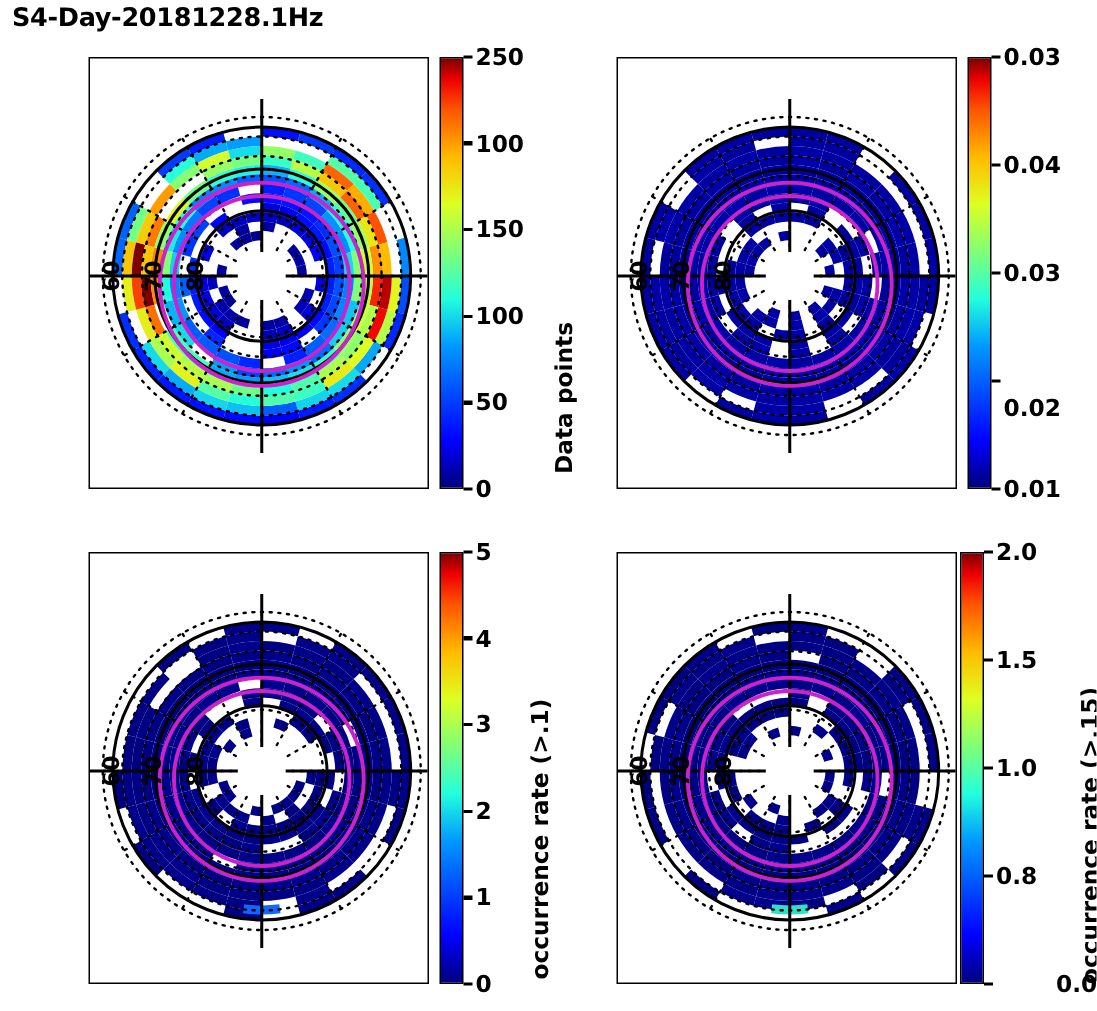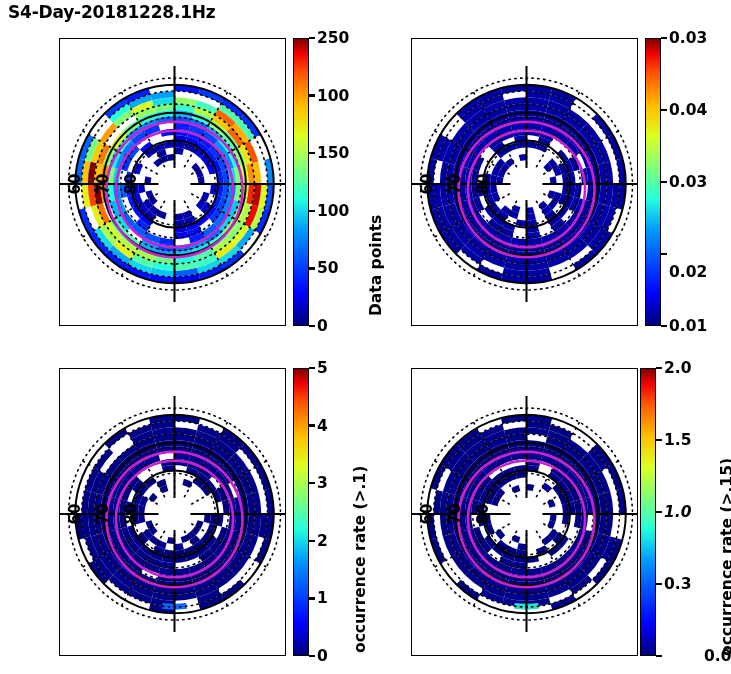--- a/index.html
+++ b/index.html
@@ -1186,23 +1186,23 @@
           </svg>
       </div>
     </div>
   </div>
   <div class="cbar" style="left:640px;top:368px;width:16px;height:288px;">
     <div class="cbar-grad"></div>
     <div id="cb-ticks-3">
         <div class="cbar-tick" style="top: calc(100% - 1.2px);"></div>
         <div class="cbar-ticklabel" style="top: 100%; margin-left: 48px;">0.0</div>
         <div class="cbar-tick" style="top: calc(75% - 1.2px);"></div>
-        <div class="cbar-ticklabel" style="top: 75%;">0.3</div>
+        <div class="cbar-ticklabel" style="top: 75%;">0.8</div>
         <div class="cbar-tick" style="top: calc(50% - 1.2px);"></div>
-        <div class="cbar-ticklabel" style="top: 50%; font-style: italic;">1.0</div>
+        <div class="cbar-ticklabel" style="top: 50%;">1.0</div>
         <div class="cbar-tick" style="top: calc(25% - 1.2px);"></div>
         <div class="cbar-ticklabel" style="top: 25%;">1.5</div>
         <div class="cbar-tick" style="top: calc(0% - 1.2px);"></div>
         <div class="cbar-ticklabel" style="top: 0%;">2.0</div>
       </div>
     <div class="cbar-label" style="left:78px;top:288px;">occurrence rate (&gt;.15)</div>
   </div>
 
 </div>
 

